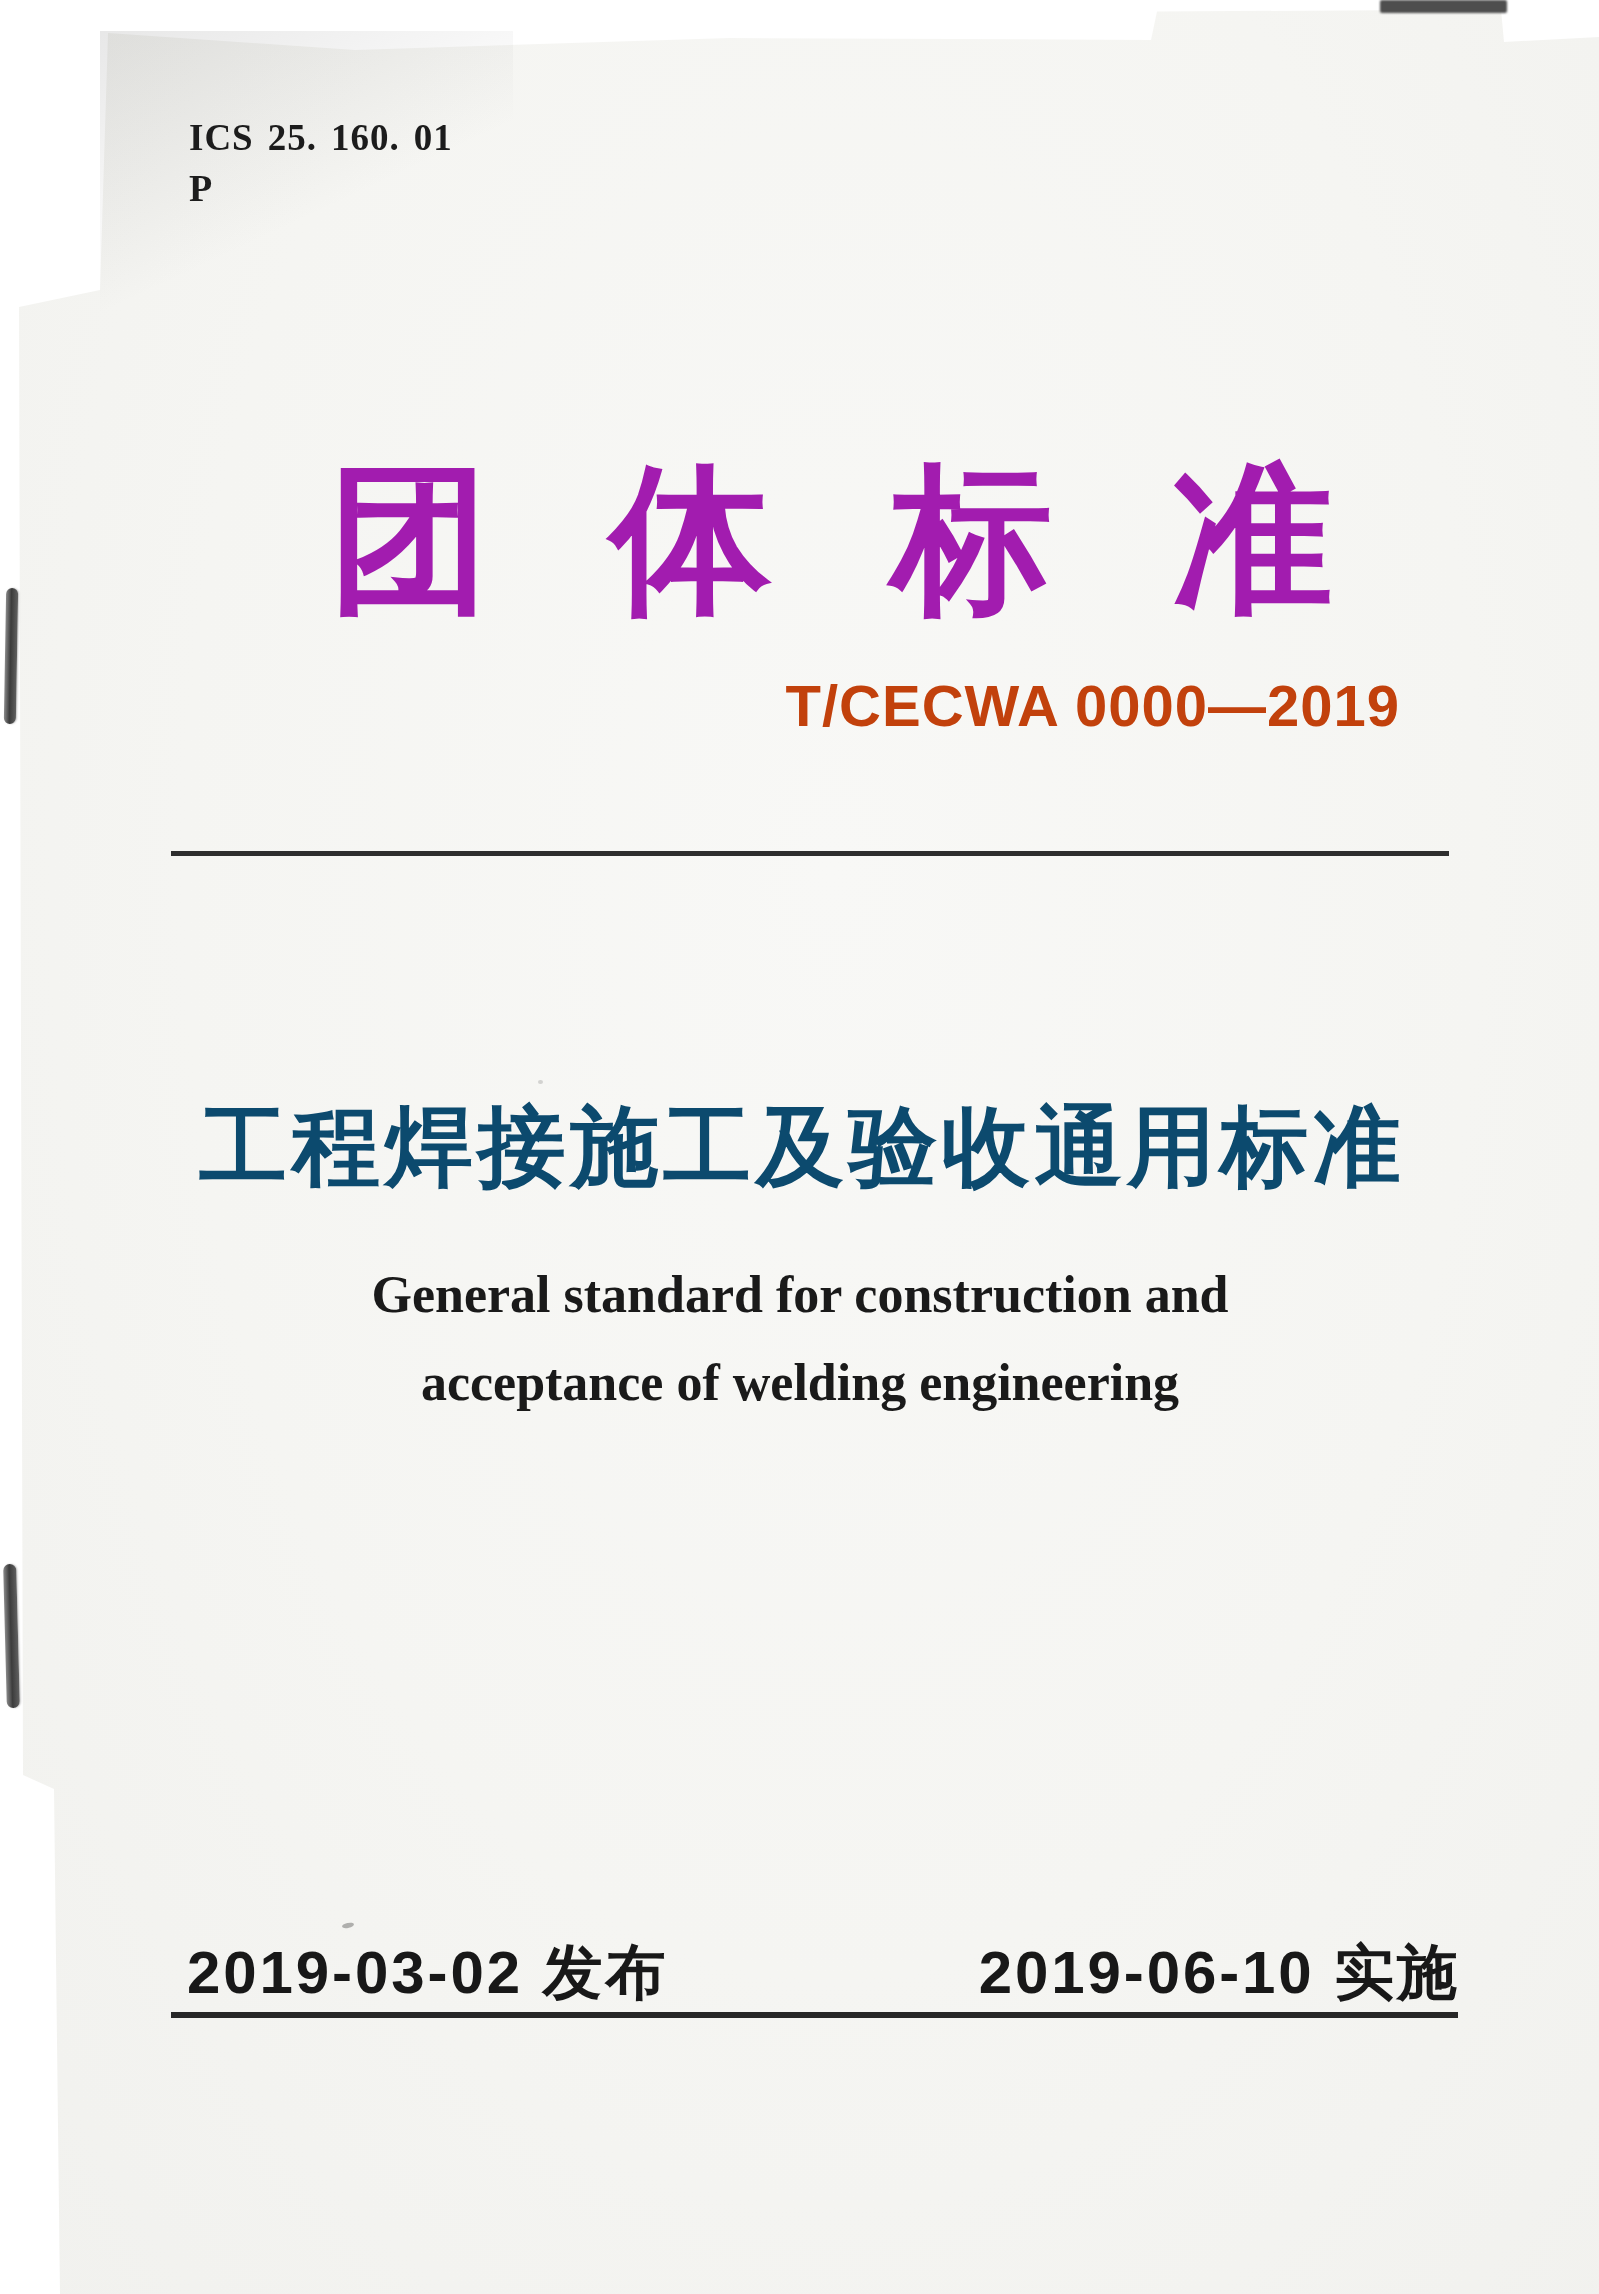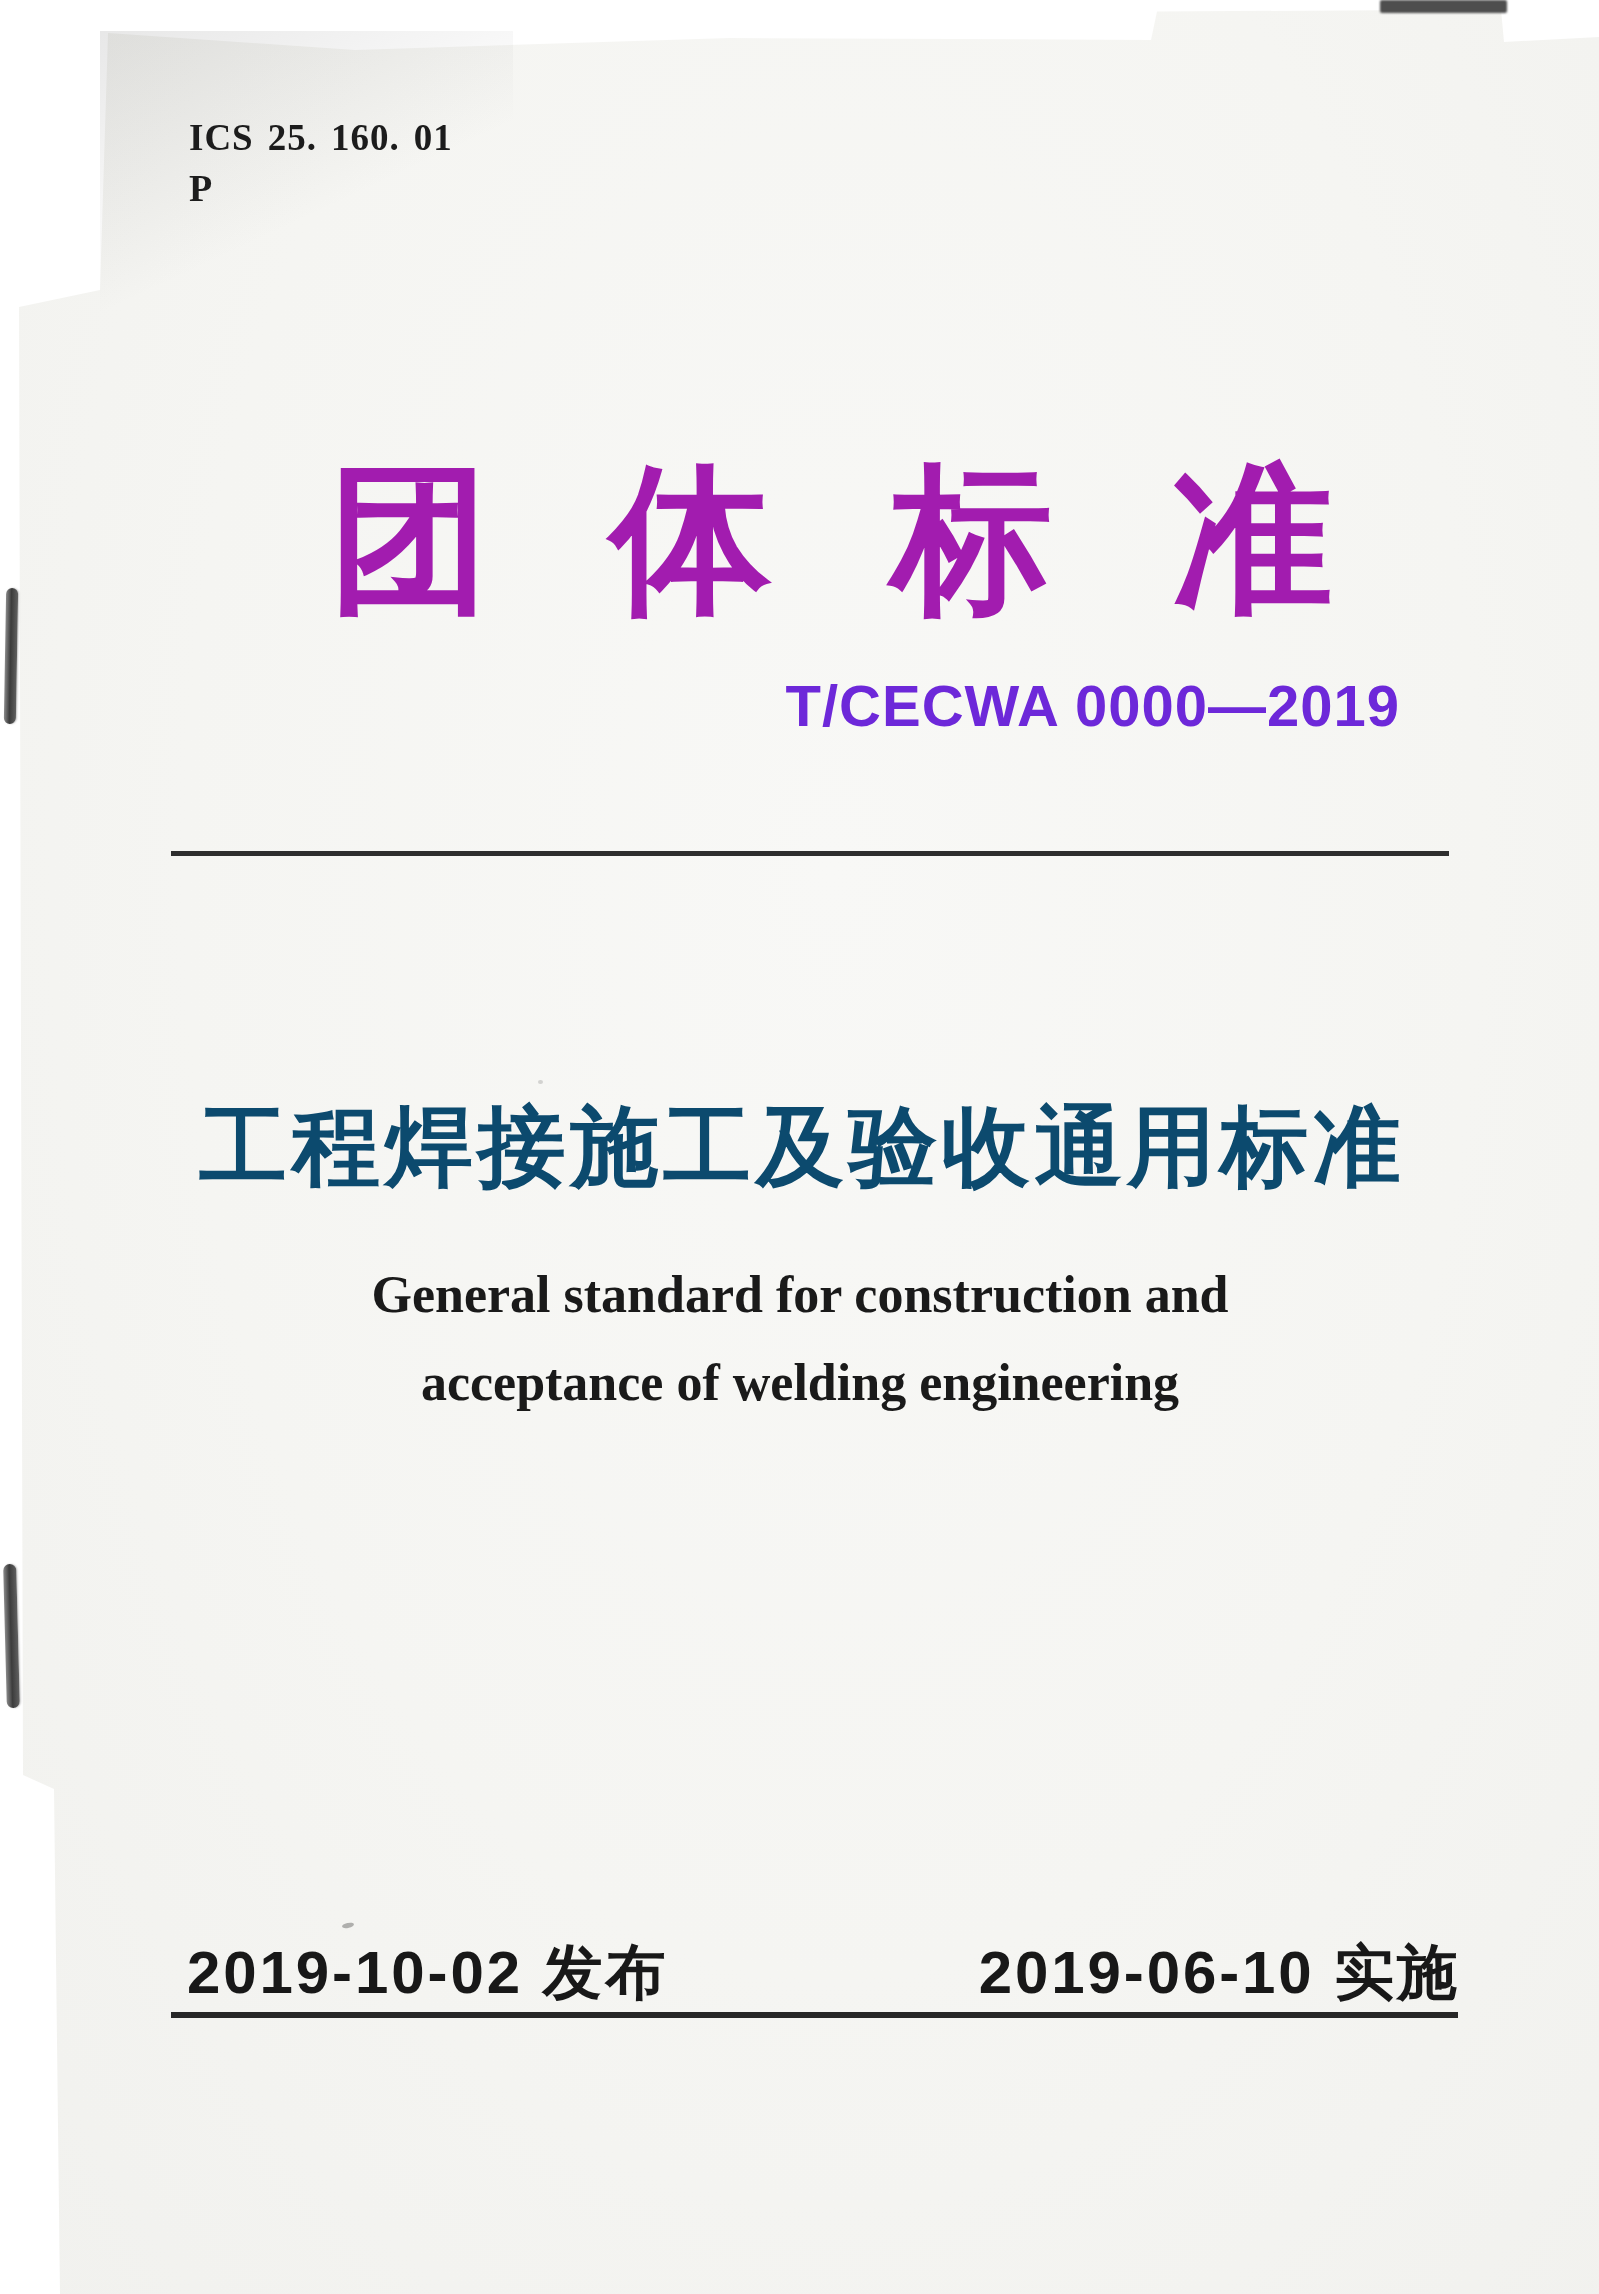--- a/index.html
+++ b/index.html
@@ -89,21 +89,21 @@
     color: #a21caf;
   }
   .std-no {
     position: absolute;
     right: 200px; top: 677px;
     font-family: "Liberation Sans", "DejaVu Sans", sans-serif;
     font-size: 58px;
     font-weight: bold;
     letter-spacing: 1px;
     line-height: 1;
-    color: #6d28d9;
+    color: #c2410c;
   }
   .rule {
     position: absolute;
     background: #2e2e2e;
   }
   .rule-top { left: 171px; top: 851px; width: 1278px; height: 4.8px; }
   .rule-bottom { left: 171px; top: 2012px; width: 1287px; height: 5.8px; background: #272727; }
 
   .title-zh {
     position: absolute;
@@ -179,21 +179,21 @@
   <div class="rule rule-top"></div>
 
   <div class="title-zh">工程焊接施工及验收通用标准</div>
 
   <div class="title-en">
     <div>General standard for construction and</div>
     <div>acceptance of welding engineering</div>
   </div>
 
   <div class="dates">
-    <span>2019-10-02 发布</span>
+    <span>2019-03-02 发布</span>
     <span>2019-06-10 实施</span>
   </div>
 
   <div class="rule rule-bottom"></div>
 
 
 </div>
 
 
 </body></html>

